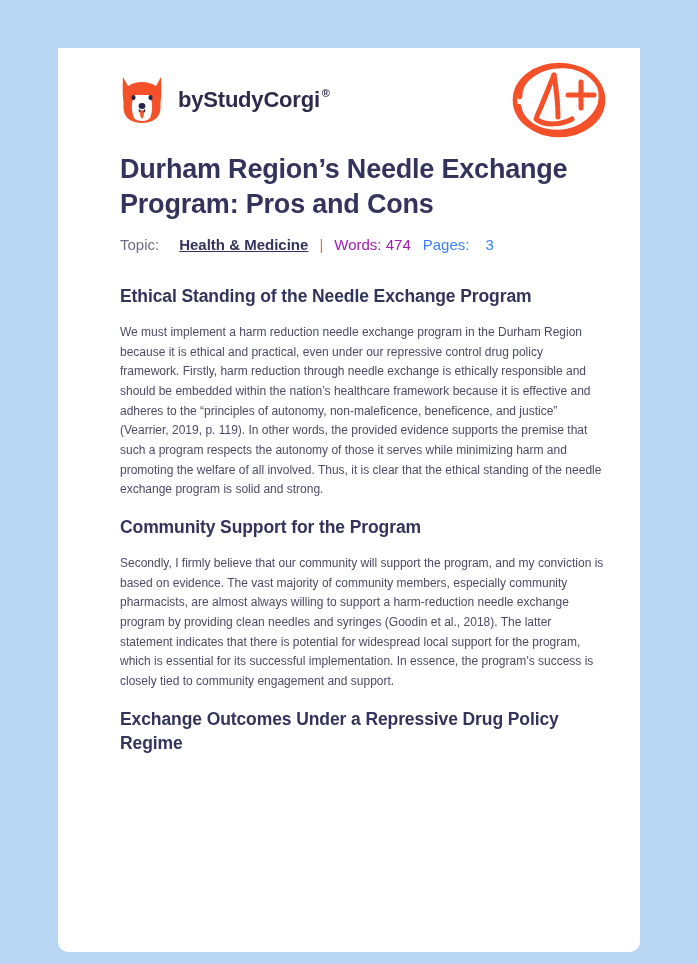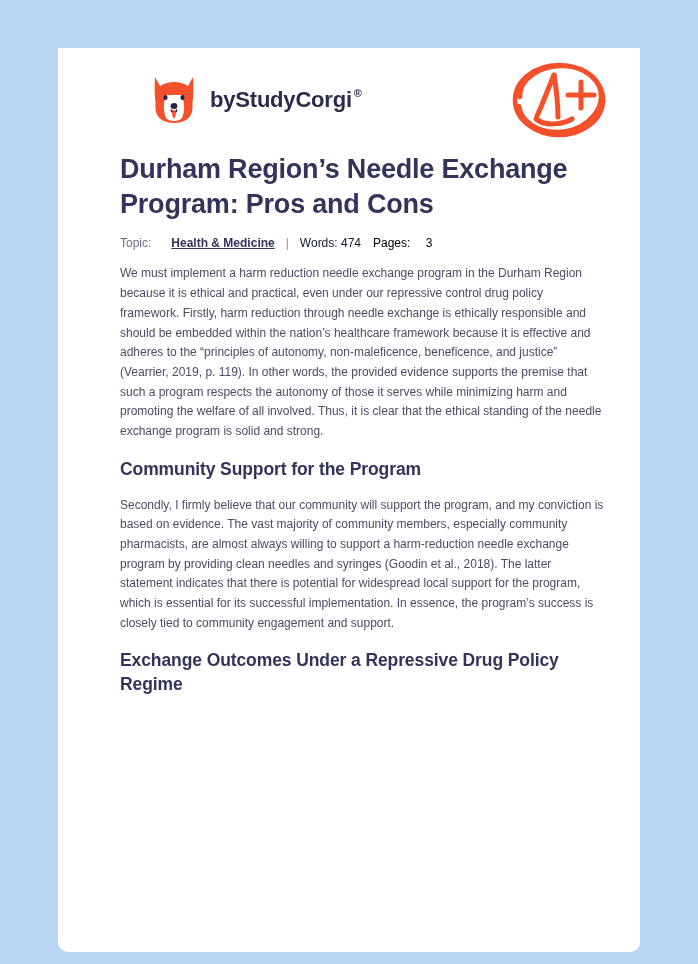--- a/index.html
+++ b/index.html
@@ -24,21 +24,21 @@
     height: 904px;
     background: #ffffff;
     border-radius: 0 0 10px 10px;
     overflow: hidden;
   }
 
   
   .site-header {
     position: relative;
     height: 104px;
-    padding: 0 28px 0 94px;
+    padding: 0 28px 0 62px;
     display: flex;
     align-items: center;
     justify-content: space-between;
   }
 
   .brand-lockup {
     display: flex;
     align-items: center;
     gap: 14px;
     text-decoration: none;
@@ -86,40 +86,40 @@
     margin: 0;
     font-size: 27px;
     line-height: 1.28;
     font-weight: 700;
     color: #33335c;
     letter-spacing: -0.2px;
   }
 
   .article-meta {
     margin-top: 15px;
-    font-size: 12px;
+    font-size: 15px;
     color: #6d6d85;
     line-height: 1.2;
     display: flex;
     align-items: baseline;
     flex-wrap: wrap;
   }
   .meta-topic-label { color: #6d6d85; }
   .meta-topic-value {
     color: #33335c;
     font-weight: 700;
     margin-left: 20px;
   }
   .meta-divider {
     color: #ef6a4b;
     margin: 0 11px;
     font-weight: 400;
   }
-  .meta-words { color: #0f172a; }
-  .meta-pages { color: #000000; margin-left: 12px; }
+  .meta-words { color: #a21caf; }
+  .meta-pages { color: #3b82f6; margin-left: 12px; }
 
   .section-heading {
     margin: 31px 0 0 0;
     font-size: 17.5px;
     line-height: 1.37;
     font-weight: 700;
     color: #33335c;
     letter-spacing: -0.1px;
   }
 
@@ -175,20 +175,21 @@
     <h1 class="article-title">Durham Region’s Needle Exchange Program: Pros and Cons</h1>
 
     <div class="article-meta">
       <span class="meta-topic-label">Topic:</span>
       <a class="meta-topic-value" href="#">Health &amp; Medicine</a>
       <span class="meta-divider">|</span>
       <span class="meta-words">Words:</span>&nbsp;<span class="meta-words">474</span>
       <span class="meta-pages">Pages:</span>&nbsp;<span class="meta-pages">3</span>
     </div>
 
+    <h2 class="section-heading">Ethical Standing of the Needle Exchange Program</h2>
     <p class="body-paragraph">We must implement a harm reduction needle exchange program in the Durham Region because it is ethical and practical, even under our repressive control drug policy framework. Firstly, harm reduction through needle exchange is ethically responsible and should be embedded within the nation’s healthcare framework because it is effective and adheres to the “principles of autonomy, non-maleficence, beneficence, and justice” (Vearrier, 2019, p. 119). In other words, the provided evidence supports the premise that such a program respects the autonomy of those it serves while minimizing harm and promoting the welfare of all involved. Thus, it is clear that the ethical standing of the needle exchange program is solid and strong.</p>
 
     <h2 class="section-heading">Community Support for the Program</h2>
     <p class="body-paragraph">Secondly, I firmly believe that our community will support the program, and my conviction is based on evidence. The vast majority of community members, especially community pharmacists, are almost always willing to support a harm-reduction needle exchange program by providing clean needles and syringes (Goodin et al., 2018). The latter statement indicates that there is potential for widespread local support for the program, which is essential for its successful implementation. In essence, the program’s success is closely tied to community engagement and support.</p>
 
     <h2 class="section-heading">Exchange Outcomes Under a Repressive Drug Policy Regime</h2>
 
   </main>
 
 </div>

